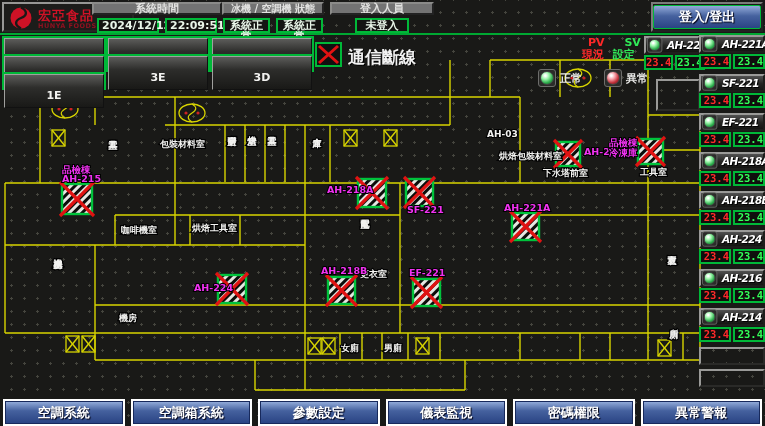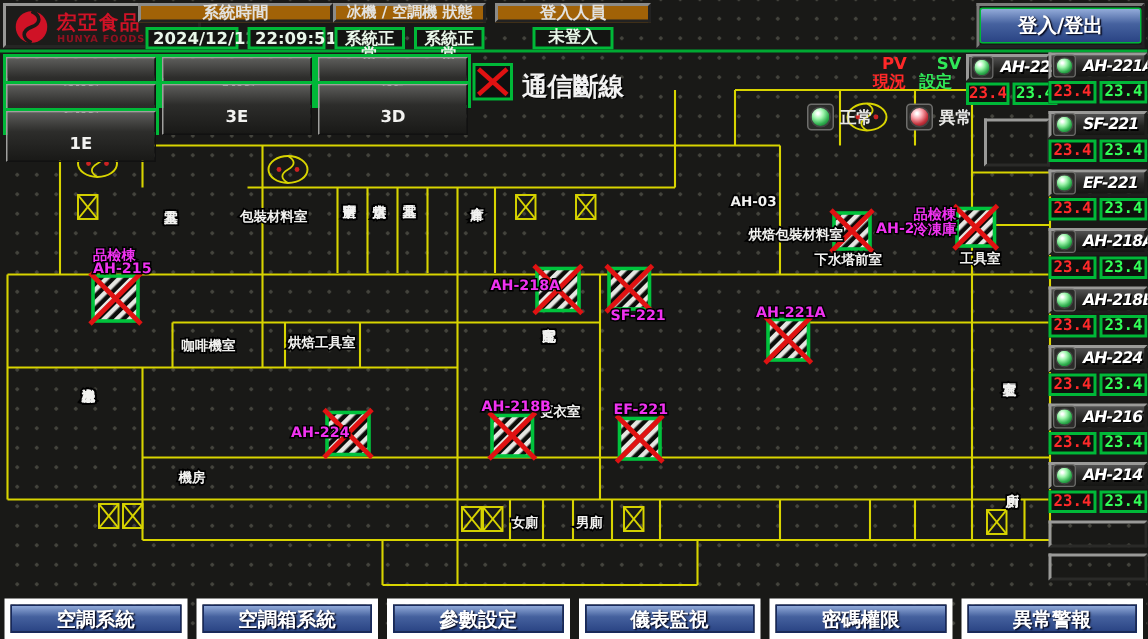--- a/index.html
+++ b/index.html
@@ -16,21 +16,21 @@
   }
   .abs{position:absolute;box-sizing:border-box;}
   .bevel{border:2px solid;border-color:#979795 #262624 #262624 #979795;}
   
   .logo{left:2px;top:2px;width:132px;height:30px;background:#1c1c1a;
     display:flex;align-items:flex-end;gap:5px;padding:0 5px;z-index:3;}
   .brand-zh{color:#cf1226;font-weight:bold;font-size:13px;line-height:13px;letter-spacing:1px;}
   .brand-en{color:#8f1120;font-weight:bold;font-size:6.5px;letter-spacing:.5px;}
   .hdr-sec{top:2px;z-index:3;}
   .hdr-title{height:13px;line-height:10px;font-size:11px;font-weight:bold;color:#e2e2e0;
-    text-align:center;border:2px solid;border-color:#8b8b89 #222 #222 #8b8b89;background:#a16207;box-sizing:border-box;}
+    text-align:center;border:2px solid;border-color:#8b8b89 #222 #222 #8b8b89;background:#737373;box-sizing:border-box;}
   .hdr-vals{display:flex;gap:6px;margin-top:3px;justify-content:center;}
   .gvbox{border:2px solid #00b838;background:#141412;color:#e9f6e9;font-weight:bold;
     font-size:11px;line-height:11px;text-align:center;height:15px;box-sizing:border-box;padding:0 3px;}
   .login-outer{left:651px;top:2px;width:112px;height:30px;border:2px solid;
     border-color:#7c7c7a #222 #222 #7c7c7a;display:flex;align-items:center;justify-content:center;z-index:3;}
   .login-btn{width:118px;height:24px;border:1px solid #00b838;border-radius:2px;
     background:linear-gradient(#93abd9,#46629f 45%,#2a4484);
     color:#fff;font-weight:bold;font-size:13px;font-family:inherit;
     text-shadow:1px 1px 1px #001;cursor:pointer;padding:0;}
   .hline{left:0;top:33px;width:765px;height:2px;background:#00a832;z-index:2;}
@@ -65,31 +65,31 @@
   .unit{margin-bottom:5px;}
   .uhead{display:flex;align-items:center;gap:2px;height:18px;box-sizing:border-box;
     background:linear-gradient(#515151,#242422 55%,#151513);
     border:2px solid;border-color:#9a9a98 #1e1e1c #1e1e1c #9a9a98;padding:0 1px;cursor:pointer;}
   .uhead .ledb{transform:scale(.85);transform-origin:left center;}
   .uname{color:#fff;font-weight:bold;font-style:italic;font-size:10.5px;letter-spacing:-.6px;
     text-shadow:1px 1px 0 #000;white-space:nowrap;}
   .uvals{display:flex;gap:2px;height:15px;margin-top:1px;}
   .vbox{flex:1;border:2px solid #00b838;background:#0f0f0d;box-sizing:border-box;
     font-family:"DejaVu Sans Mono","Liberation Mono",monospace;font-weight:bold;font-size:10.5px;
-    line-height:10px;text-align:center;}
+    line-height:10px;text-align:right;}
   .pvv{color:#ff2a2a;} .svv{color:#32ff58;}
   .emptyA{height:28px;margin-top:9px;border:2px solid;border-color:#9a9a98 #2a2a28 #2a2a28 #9a9a98;margin-left:12px;}
   .emptyB{height:14px;margin-top:4px;border:2px solid;border-color:#9a9a98 #2a2a28 #2a2a28 #9a9a98;}
   
   .map{left:0;top:54px;z-index:1;}
   .mlbl-white{fill:#f2f2f0;font-size:9px;font-weight:bold;stroke:#000;stroke-width:2.2px;paint-order:stroke;}
   .mlbl-magenta{fill:#f032f0;font-size:9.5px;font-weight:bold;stroke:#000;stroke-width:2px;paint-order:stroke;}
   
   .nav{left:0;top:399px;width:765px;height:27px;display:flex;gap:6px;padding:0 3px;z-index:3;}
-  .nwrap{flex:1;border:4px solid #ffffff;box-sizing:border-box;}
+  .nwrap{flex:1;border:2px solid #ffffff;box-sizing:border-box;}
   .nbtn{width:100%;height:100%;display:block;padding:0;cursor:pointer;font-family:inherit;
     background:linear-gradient(#90a9d8,#45619e 42%,#2a4484);
     border:1px solid #17295c;color:#fff;font-weight:bold;font-size:13px;text-shadow:1px 1px 1px #001;}
 </style>
 </head>
 <body>
 
 <svg class="abs map" width="720" height="346" viewBox="0 54 720 346">
   <defs>
     <pattern id="hatchP" width="6" height="6" patternUnits="userSpaceOnUse" patternTransform="rotate(45)">
@@ -274,21 +274,21 @@
 </div>
 
 <div class="abs hdr-sec" style="left:222px;width:102px;">
   <div class="hdr-title" style="font-size:10px;">冰機 / 空調機 狀態</div>
   <div class="hdr-vals">
     <div class="gvbox" style="width:47px;">系統正常</div>
     <div class="gvbox" style="width:47px;">系統正常</div>
   </div>
 </div>
 
-<div class="abs hdr-sec" style="left:330px;width:104px;font-family:Liberation Serif, serif;">
+<div class="abs hdr-sec" style="left:330px;width:104px;">
   <div class="hdr-title">登入人員</div>
   <div class="hdr-vals">
     <div class="gvbox" style="width:54px;">未登入</div>
   </div>
 </div>
 
 <div class="abs login-outer">
   <button class="login-btn">登入/登出</button>
 </div>
 

